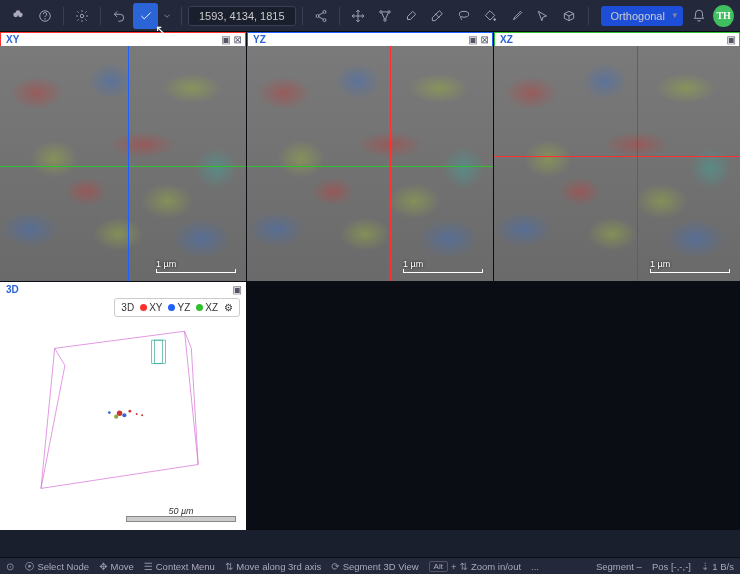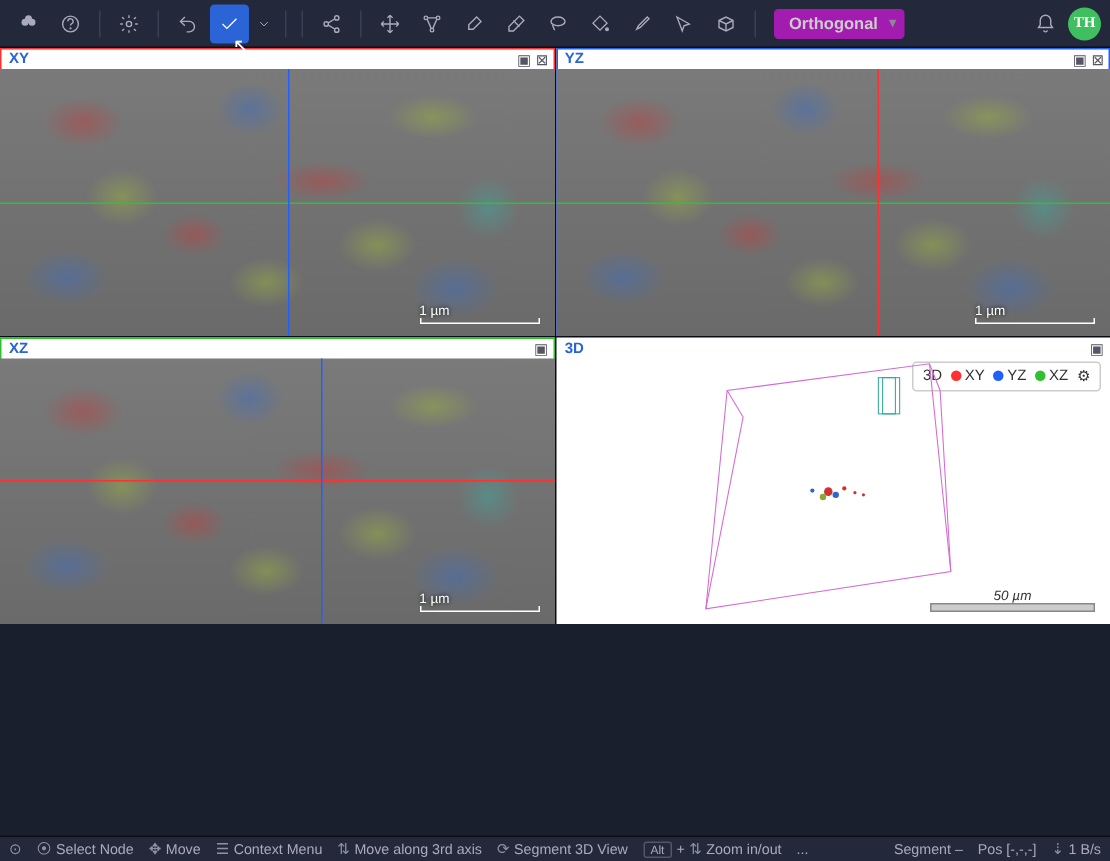--- a/index.html
+++ b/index.html
@@ -34,44 +34,43 @@
   background: #1a1f2e;
   border: 1px solid #3a4054;
   color: #ccc;
   padding: 3px 8px;
   border-radius: 3px;
   width: 108px;
   font-size: 11px;
   text-align: center;
 }
 .proj-select {
-  background: #a21caf;
+  background: #1d4ed8;
   color: #ccc;
   padding: 4px 18px 4px 10px;
   border-radius: 3px;
   cursor: pointer;
   position: relative;
   margin-left: 6px;
-  font-weight: bold;
 }
 .proj-select::after {
   content: "▾"; position: absolute; right: 6px; top: 4px; font-size: 9px; color: #889;
 }
 .spacer { flex: 1; }
 .avatar {
   width: 22px; height: 22px; border-radius: 50%;
   background: #40bf60; color: #fff;
   display: flex; align-items: center; justify-content: center;
   font-size: 10px; font-weight: 600; font-family: Liberation Serif, serif;
 }
 .viewports {
   display: grid;
-  grid-template-columns: 1fr 1fr;
+  grid-template-columns: 1fr 1fr 1fr;
   grid-template-rows: 1fr 1fr;
-  height: 384px;
+  height: 498px;
   gap: 1px;
   background: #0a0d14;
 }
 .pane { position: relative; background: #fff; overflow: hidden; }
 .pane-header {
   position: absolute; top: 2px; left: 4px;
   font-size: 10px; font-weight: 600;
   z-index: 20;
   color: #2a64d6;
   padding: 0 2px;
@@ -206,20 +205,21 @@
     <svg class="ic" viewBox="0 0 24 24">
         <polyline points="20 6 9 17 4 12"></polyline>
       </svg>
   </div>
   <div class="tb-btn" style="width:16px;">
     <svg class="ic" viewBox="0 0 24 24" style="width:10px;">
         <polyline points="6 9 12 15 18 9"></polyline>
       </svg>
   </div>
   <div class="tb-sep"></div>
+  <input class="coord-input" value="1593, 4134, 1815" style="">
   <div class="tb-sep"></div>
   <div class="tb-btn">
     <svg class="ic" viewBox="0 0 24 24">
         <circle cx="18" cy="5" r="2.5"></circle>
         <circle cx="6" cy="12" r="2.5"></circle>
         <circle cx="18" cy="19" r="2.5"></circle>
         <path d="M8.3 10.7l7.4-4.4M8.3 13.3l7.4 4.4"></path>
       </svg>
   </div>
   <div class="tb-sep"></div>

